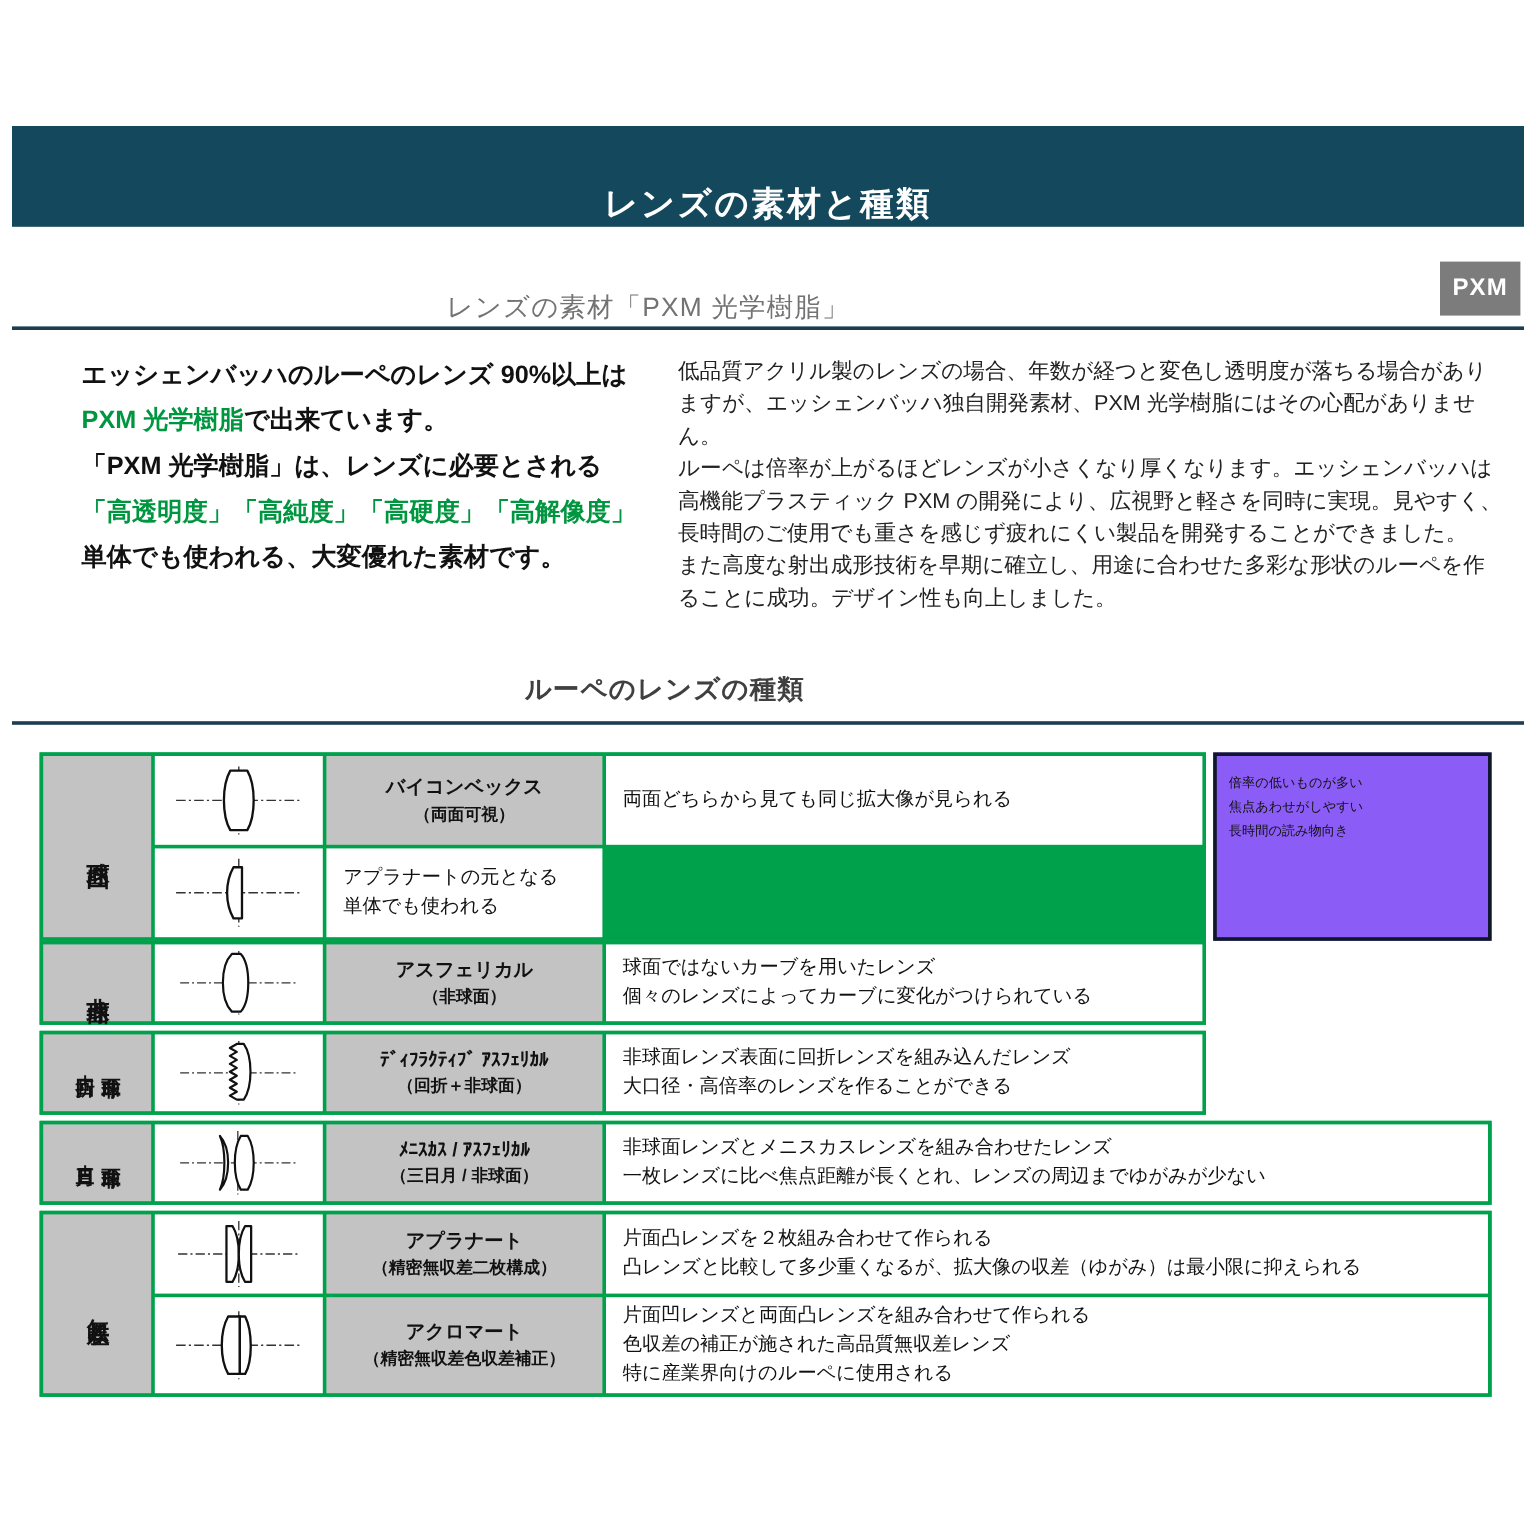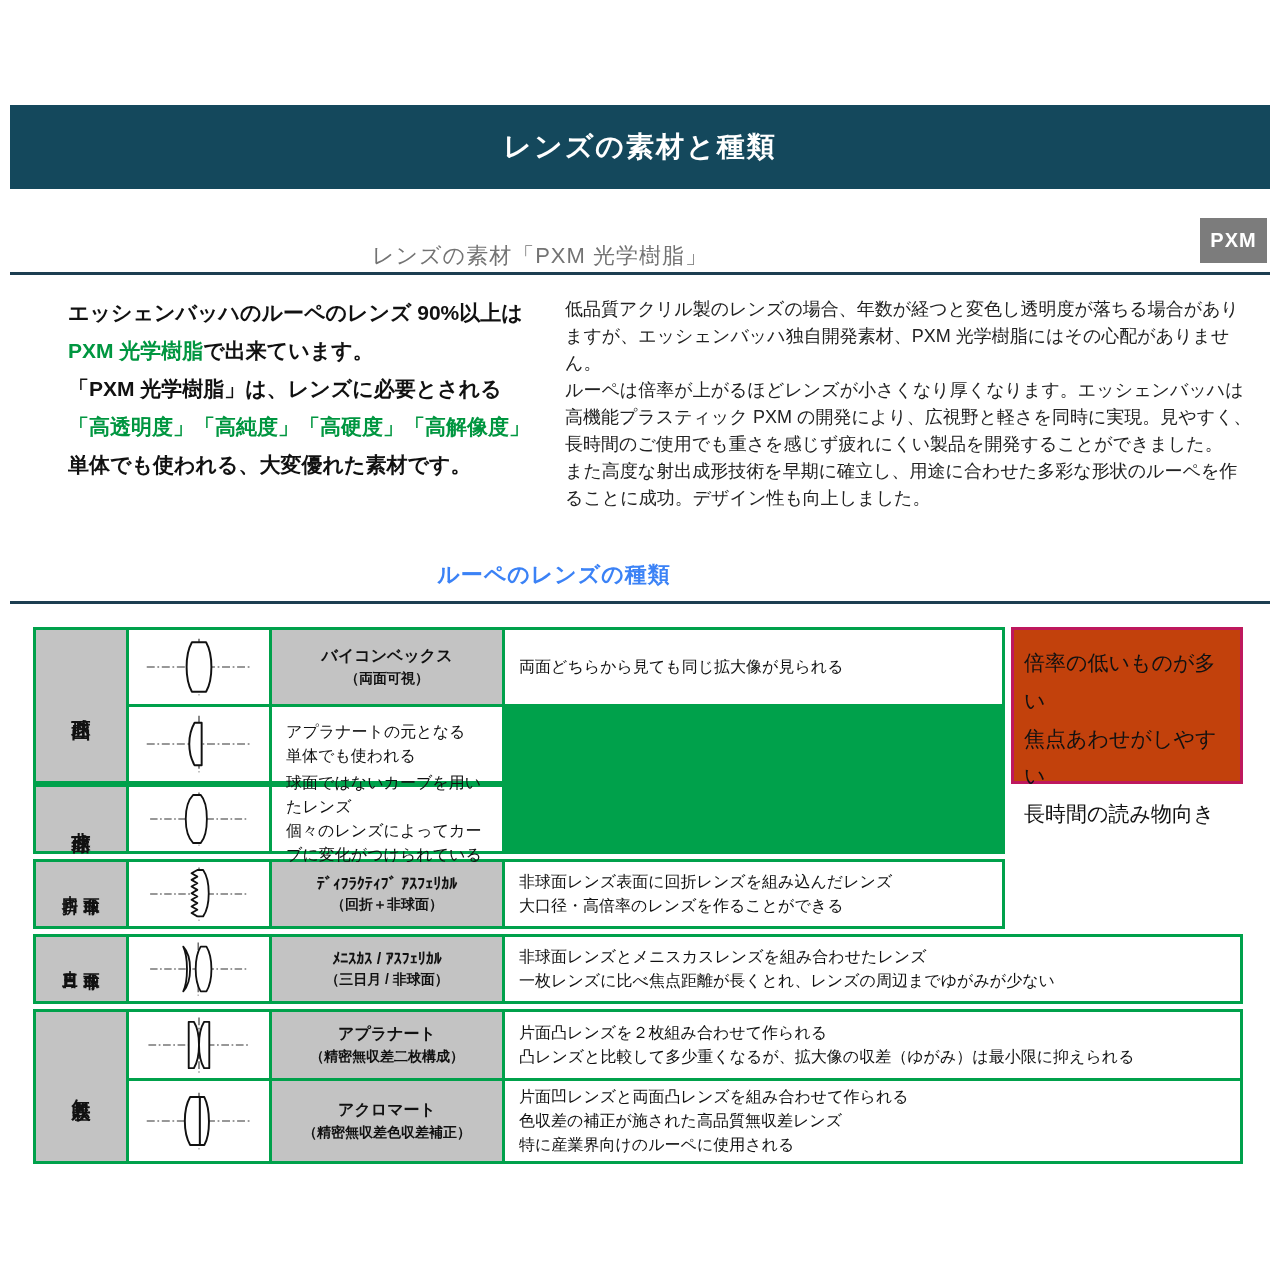--- a/index.html
+++ b/index.html
@@ -13,21 +13,21 @@
     width:1280px; height:1280px;
     background:#ffffff;
     overflow:hidden;
   }
 
   
   #banner {
     position:absolute; left:10px; top:105px;
     width:1260px; height:84px;
     background:#14485C;
-    display:flex; align-items:center; justify-content:center;
+    display:flex; align-items:flex-end; justify-content:center;
     color:#ffffff; font-size:28px; font-weight:700; letter-spacing:2px;
   }
 
   
   #pxm-badge {
     position:absolute; left:1200px; top:218px;
     width:67px; height:45px;
     background:#7C7C7C; color:#ffffff;
     display:flex; align-items:center; justify-content:center;
     font-size:20px; font-weight:700; letter-spacing:1px;
@@ -54,21 +54,21 @@
 
   #body-text {
     position:absolute; left:565px; top:296px; width:700px;
     font-size:18px; line-height:27px; color:#222;
     white-space:pre-line;
   }
 
   
   #types-heading {
     position:absolute; left:0; top:560px; width:1108px;
-    text-align:center; font-size:22px; font-weight:700; color:#3b82f6;
+    text-align:center; font-size:22px; font-weight:700; color:#404040;
     letter-spacing:1px;
   }
 
   #lens-table {
     position:absolute; left:33px; top:627px; width:1210px;
   }
   .block {
     background:#00A14B;
     border:3px solid #00A14B;
     display:grid;
@@ -113,23 +113,23 @@
     background:#ffffff;
     display:flex; align-items:center;
     padding:4px 14px;
     font-size:16px; line-height:1.5; color:#111;
     white-space:pre-line;
   }
 
   #side-note {
     position:absolute; top:0; left:978px;
     width:232px; height:157px;
-    border:3px solid #be185d; background:#c2410c;
+    border:3px solid #0f172a; background:#8b5cf6;
     padding:14px 10px;
-    font-size:21px; line-height:1.8; color:#111;
+    font-size:11px; line-height:1.8; color:#111;
     white-space:pre-line;
   }
 </style>
 </head>
 <body>
 
 <div id="page">
 
   <div id="banner">
     <span>レンズの素材と種類</span>
@@ -199,20 +199,24 @@
       <div class="cell cat">
         <span class="vcat">非球面</span>
       </div>
       <div class="cell diagram">
         <svg width="126" height="58" viewBox="0 0 130 70">
           <line class="axis" x1="6" y1="35" x2="124" y2="35"></line>
           <line class="axis" x1="65" y1="3" x2="65" y2="67"></line>
           <path class="lens" d="M58,6 C46,18 46,52 58,64 L67,64 C77,53 77,17 67,6 Z"></path>
         </svg>
       </div>
+      <div class="cell namecell">
+        <div class="lens-name">アスフェリカル</div>
+        <div class="lens-sub">（非球面）</div>
+      </div>
       <div class="cell desc">球面ではないカーブを用いたレンズ
 個々のレンズによってカーブに変化がつけられている</div>
     </div>
 
     <div class="block block-single">
       <div class="cell cat">
         <span class="vcat vcat-small">回折＋
 非球面</span>
       </div>
       <div class="cell diagram">

